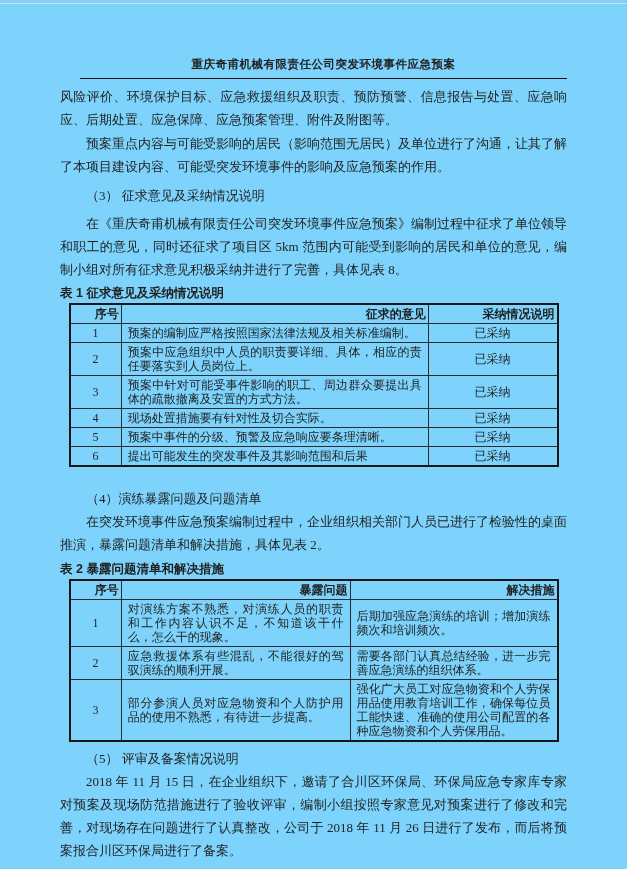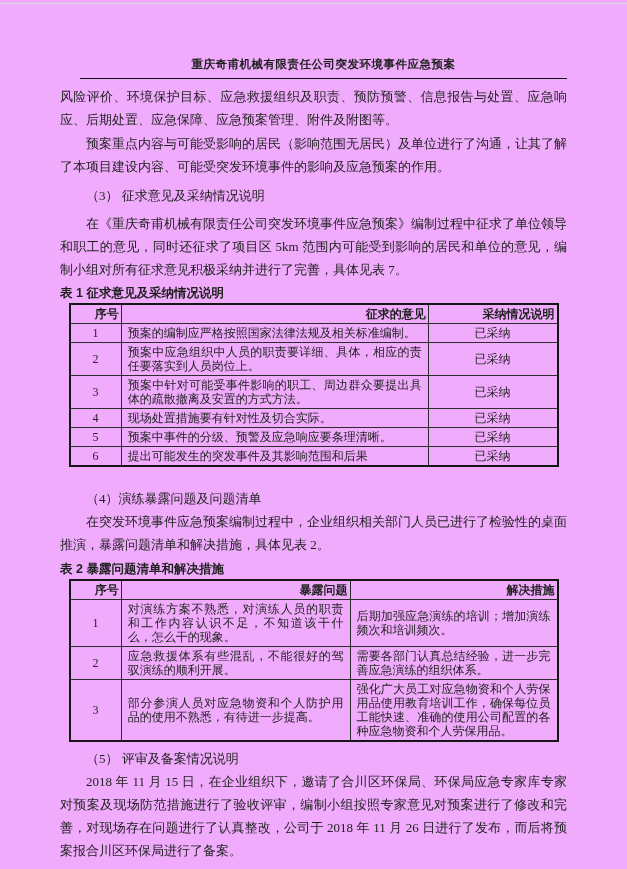--- a/index.html
+++ b/index.html
@@ -4,21 +4,21 @@
 <style>
   * { margin: 0; padding: 0; box-sizing: border-box; }
   html, body { background: #ffffff; }
   body {
     width: 627px; height: 869px;
     font-family: "Liberation Serif", serif;
     color: #1f1f1f;
     position: relative;
     overflow: hidden;
   }
-  .page { position: relative; width: 627px; height: 869px; background: #f0abfc; overflow: hidden; }
+  .page { position: relative; width: 627px; height: 869px; background: #7dd3fc; overflow: hidden; }
   .scan-line { position: absolute; top: 3px; left: 0; width: 100%; height: 1px; background: #d9d9d9; }
   .content { padding: 57px 60px 0 60px; }
 
   .doc-header {
     margin-left: 20px;
     text-align: center;
     border-bottom: 1.5px solid #111;
     padding-bottom: 6px;
   }
   .doc-header-title {
@@ -104,21 +104,21 @@
   <div class="content">
 
     <div class="doc-header">
       <div class="doc-header-title">重庆奇甫机械有限责任公司突发环境事件应急预案</div>
     </div>
 
     <p class="body-text no-indent mt6">风险评价、环境保护目标、应急救援组织及职责、预防预警、信息报告与处置、应急响应、后期处置、应急保障、应急预案管理、附件及附图等。</p>
     <p class="body-text mt1">预案重点内容与可能受影响的居民（影响范围无居民）及单位进行了沟通，让其了解了本项目建设内容、可能受突发环境事件的影响及应急预案的作用。</p>
 
     <p class="heading mt6">（3） 征求意见及采纳情况说明</p>
-    <p class="body-text mt5">在《重庆奇甫机械有限责任公司突发环境事件应急预案》编制过程中征求了单位领导和职工的意见，同时还征求了项目区 5km 范围内可能受到影响的居民和单位的意见，编制小组对所有征求意见积极采纳并进行了完善，具体见表 7。</p>
+    <p class="body-text mt5">在《重庆奇甫机械有限责任公司突发环境事件应急预案》编制过程中征求了单位领导和职工的意见，同时还征求了项目区 5km 范围内可能受到影响的居民和单位的意见，编制小组对所有征求意见积极采纳并进行了完善，具体见表 8。</p>
 
     <div class="table-caption">表 1 征求意见及采纳情况说明</div>
     <table class="doc-table t1">
       <colgroup>
         <col class="col-no">
           <col class="col-op">
           <col class="col-ad">
       </colgroup>
       <thead>
         <tr>

